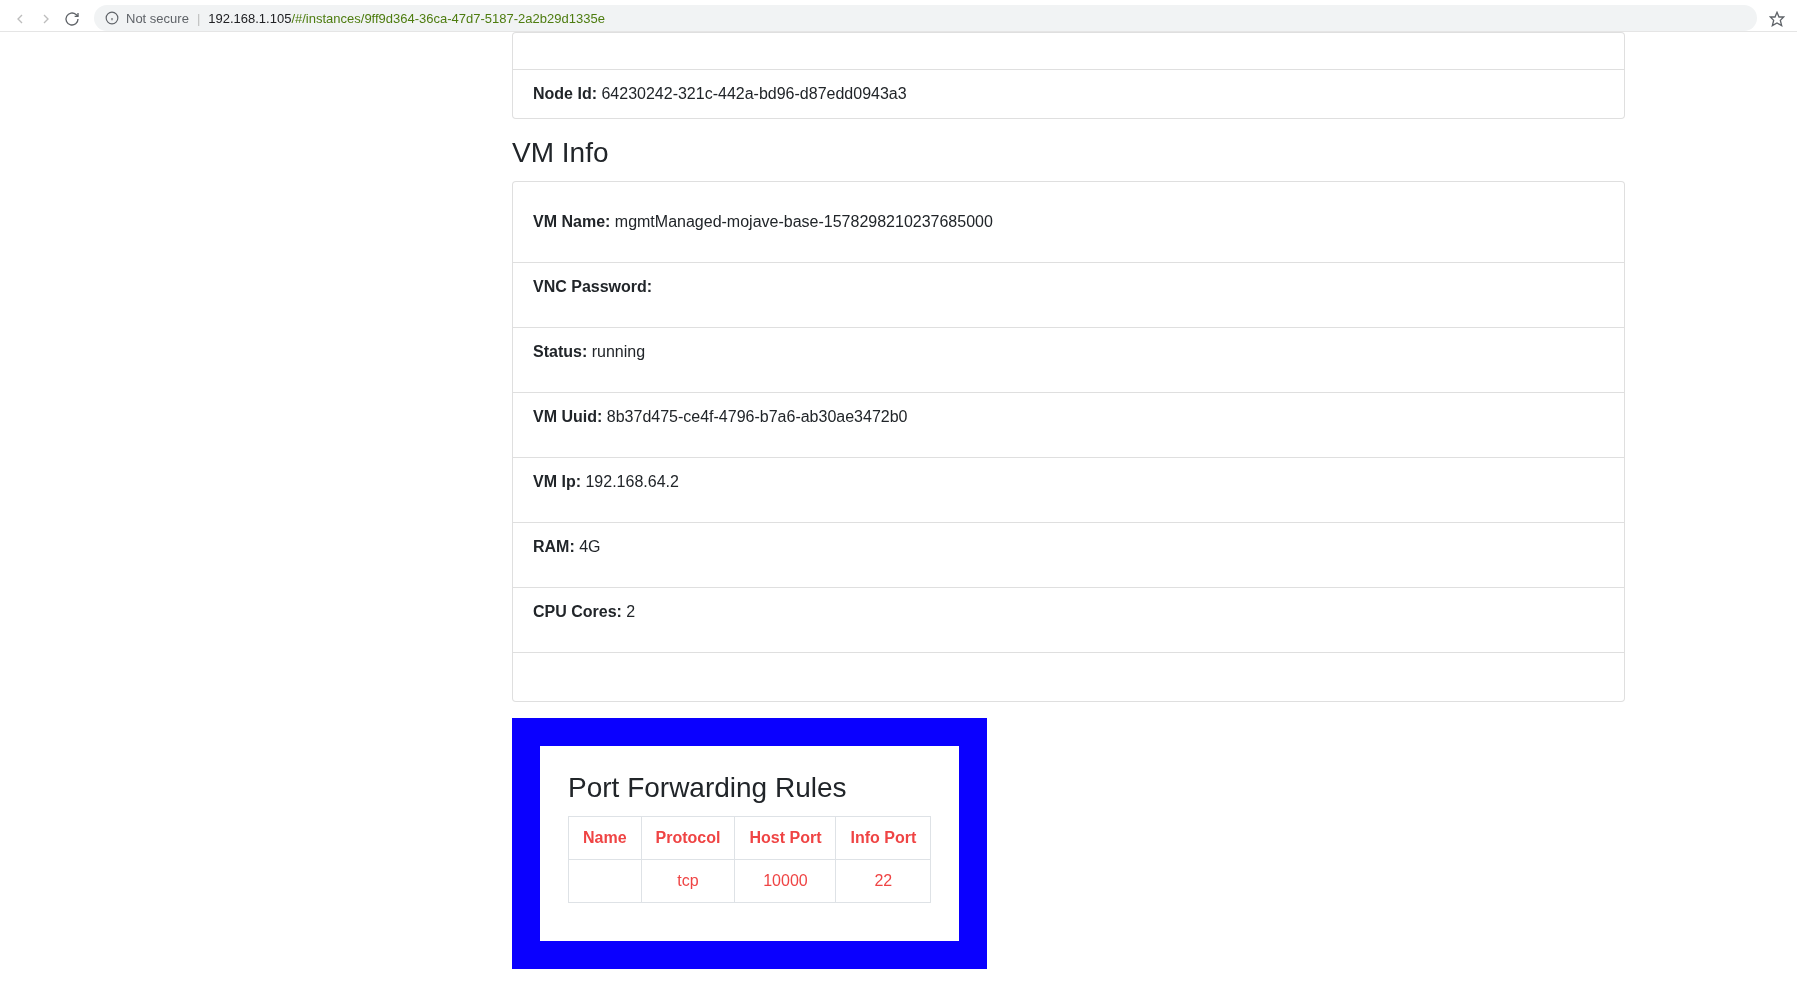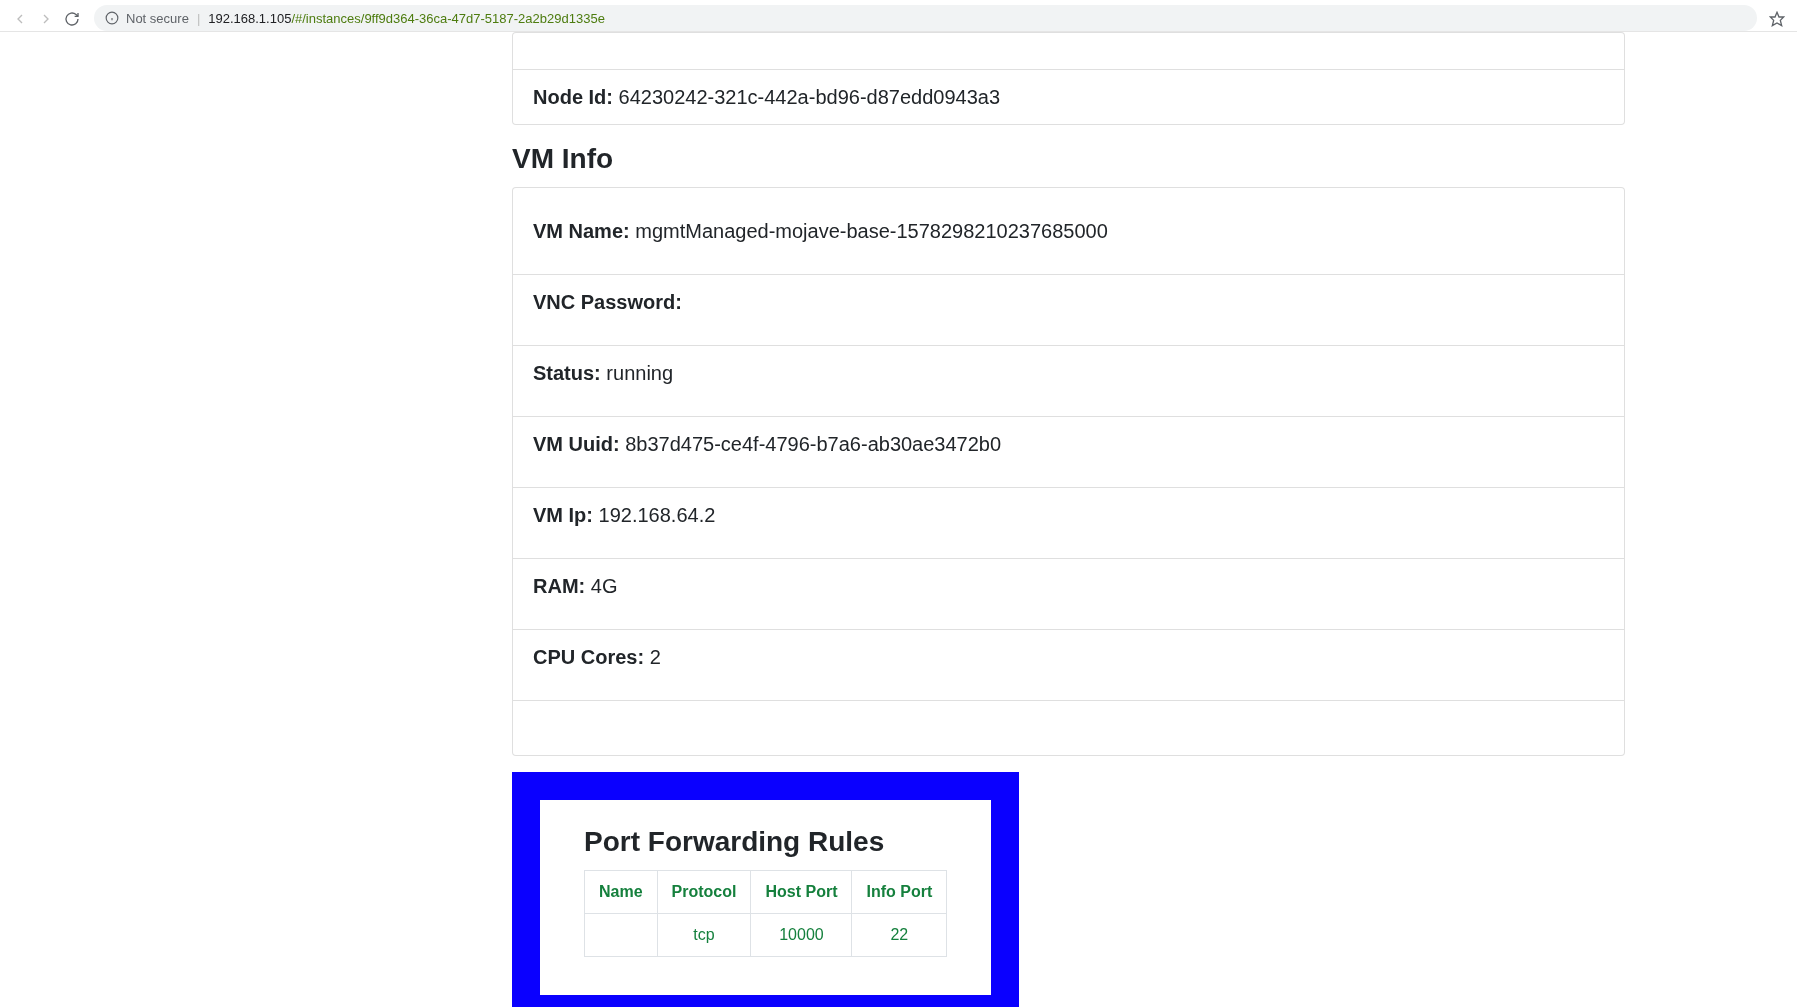--- a/index.html
+++ b/index.html
@@ -73,63 +73,63 @@
 
   
   .list-group {
     border: 1px solid rgba(0,0,0,.125);
     border-radius: 4px;
     background: #fff;
     margin-bottom: 16px;
   }
   .list-item {
     padding: 12px 20px;
-    font-size: 20px;
+    font-size: 16px;
     line-height: 1.5;
     border-top: 1px solid rgba(0,0,0,.125);
     margin-top: 16px;
   }
   .list-item:first-child { border-top: 0; }
   .list-item .lbl { font-weight: 700; }
   .list-item.cut-top {
     
     overflow: hidden;
     height: 4px;
     padding: 0 20px;
     display:flex;align-items:flex-end;
     color:#9a9a9a;
   }
 
   h2.sec {
     font-size: 28px;
-    font-weight: 700;
+    font-weight: 400;
     margin: 18px 0 12px;
     color: #212529;
   }
 
   
   table.tbl {
     border-collapse: collapse;
     font-size: 16px;
-    color: #15803d;
+    color: #ef4444;
     margin-bottom: 16px;
   }
   table.tbl th, table.tbl td {
     border: 1px solid #dee2e6;
     padding: 12px 14px;
     text-align: center;
   }
   table.tbl th { font-weight: 700; }
 
   
   .highlight-wrap {
     position: relative;
   }
   .highlight {
-    padding: 26px 44px 22px;
+    padding: 26px 28px 22px;
     border: 28px solid #0a00ff;
     background: #fff;
     display: inline-block;
   }
   .highlight h2.sec { margin-top: 0; }
 
   
   svg { display:block; }
 </style>
 </head>

